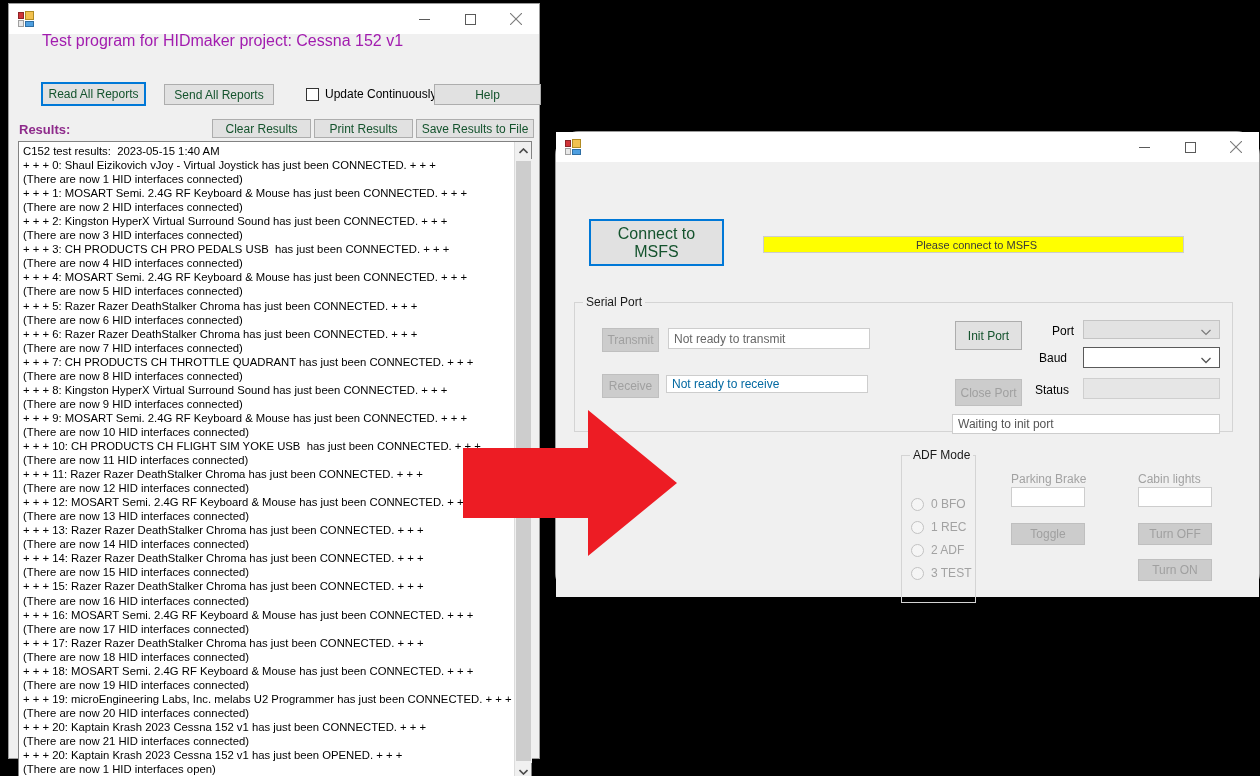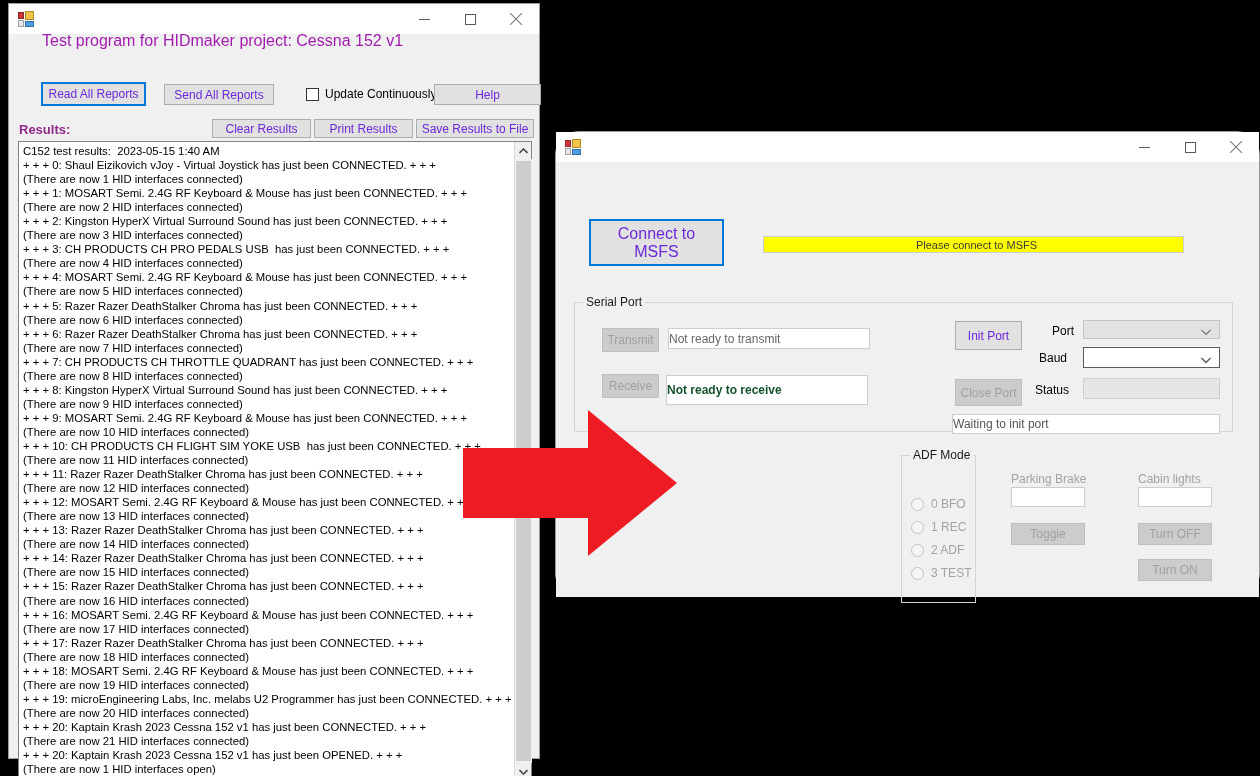--- a/index.html
+++ b/index.html
@@ -53,41 +53,42 @@
     color: #5a5a5a;
   }
   .win-btn svg { display: block; }
 
   
   .btn {
     background: #e1e1e1;
     border: 1px solid #adadad;
     font-family: "Liberation Sans", sans-serif;
     font-size: 12px;
-    color: #6d28d9;
+    color: #14532d;
     display: flex; align-items: center; justify-content: center;
     text-align: center;
     padding: 0 4px;
     user-select: none;
   }
   .btn.default {
     border: 2px solid #0078d7;
     background: #e1e1e1;
   }
   .btn.disabled {
     background: #cccccc;
     border: 1px solid #bfbfbf;
     color: #a0a0a0;
   }
   .tbox {
     background: #ffffff;
     border: 1px solid #c8c8c8;
     font-size: 12px;
     color: #555;
     display: flex; align-items: center;
+    padding-left: 5px;
     overflow: hidden; white-space: nowrap;
   }
   .tbox.disabled {
     background: #e6e6e6;
     border: 1px solid #cfcfcf;
     color: #8a8a8a;
   }
   .tbox.yellow {
     background: #ffff00;
     border: 1px solid #cdcdcd;
@@ -344,21 +345,21 @@
 
       <div class="tbox yellow" style="position:absolute;left:207px;top:74px;width:421px;height:17px;font-size:11px;">Please connect to MSFS</div>
 
       <div class="grp" style="left:18px;top:140px;width:659px;height:130px;">
         <span class="grp-label">Serial Port</span>
 
         <div class="btn disabled" style="position:absolute;left:27px;top:25px;width:57px;height:24px;">Transmit</div>
         <div class="tbox disabled" style="position:absolute;left:93px;top:25px;width:202px;height:21px;background:#ffffff;border-color:#cdcdcd;color:#666;">Not ready to transmit</div>
 
         <div class="btn disabled" style="position:absolute;left:27px;top:71px;width:57px;height:24px;">Receive</div>
-        <div class="tbox disabled" style="position:absolute;left:91px;top:72px;width:202px;height:30px;background:#ffffff;border-color:#cdcdcd;color:#14532d;font-weight:bold;">Not ready to receive</div>
+        <div class="tbox disabled" style="position:absolute;left:91px;top:72px;width:202px;height:18px;background:#ffffff;border-color:#cdcdcd;color:#0369a1;">Not ready to receive</div>
 
         <div class="btn" style="position:absolute;left:380px;top:18px;width:67px;height:29px;">Init Port</div>
         <div class="btn disabled" style="position:absolute;left:380px;top:76px;width:67px;height:27px;">Close Port</div>
 
         <span class="lbl" style="left:467px;top:21px;margin-left:10px;">Port</span>
         <div class="combo disabled" style="position:absolute;left:508px;top:17px;width:137px;height:19px;">
           <span class="lbl" style="left:5px;top:2px;color:#8a8a8a;"></span>
           <span class="chev">
             <svg width="12" height="12" viewBox="0 0 12 12">
                 <path d="M1.5 4 L6 8.5 L10.5 4" fill="none" stroke="#7a7a7a" stroke-width="1.2"></path>

